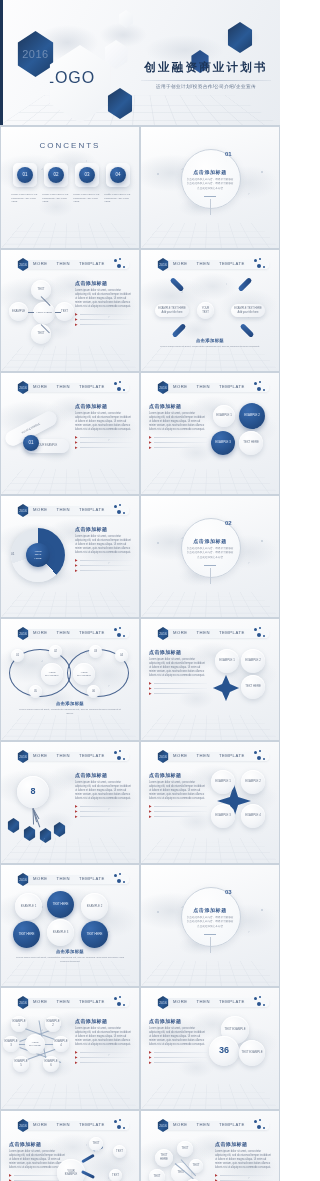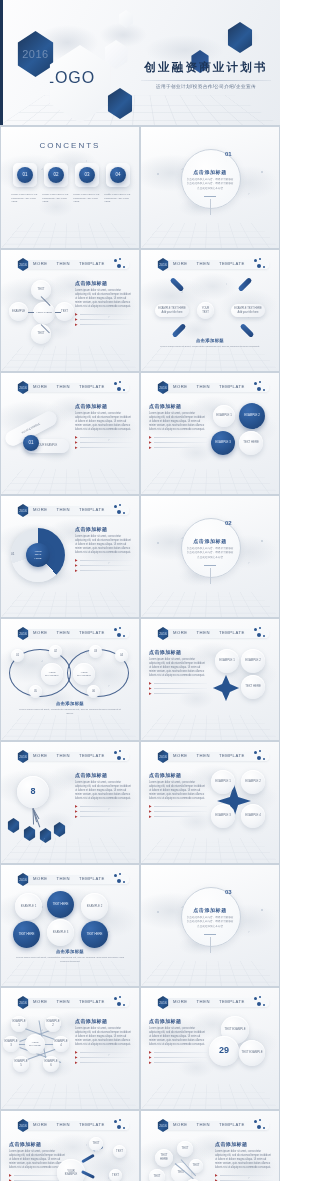--- a/index.html
+++ b/index.html
@@ -792,21 +792,21 @@
             </div>
             <div class="li">
               <i></i>
               <u></u>
             </div>
           </div>
           <div class="circ" style="left:80px;top:28px;width:28px;height:28px">
             <span style="">TEXT EXAMPLE</span>
           </div>
           <div class="circ" style="left:68px;top:48px;width:30px;height:30px">
-            <span class="big">29</span>
+            <span class="big">36</span>
           </div>
           <div class="circ" style="left:98px;top:52px;width:26px;height:26px">
             <span style="">TEXT EXAMPLE</span>
           </div>
         </div>
       </div>
       <div class="cell">
         <div class="slide">
           <div class="sld-head">
     <div class="bar"></div>

